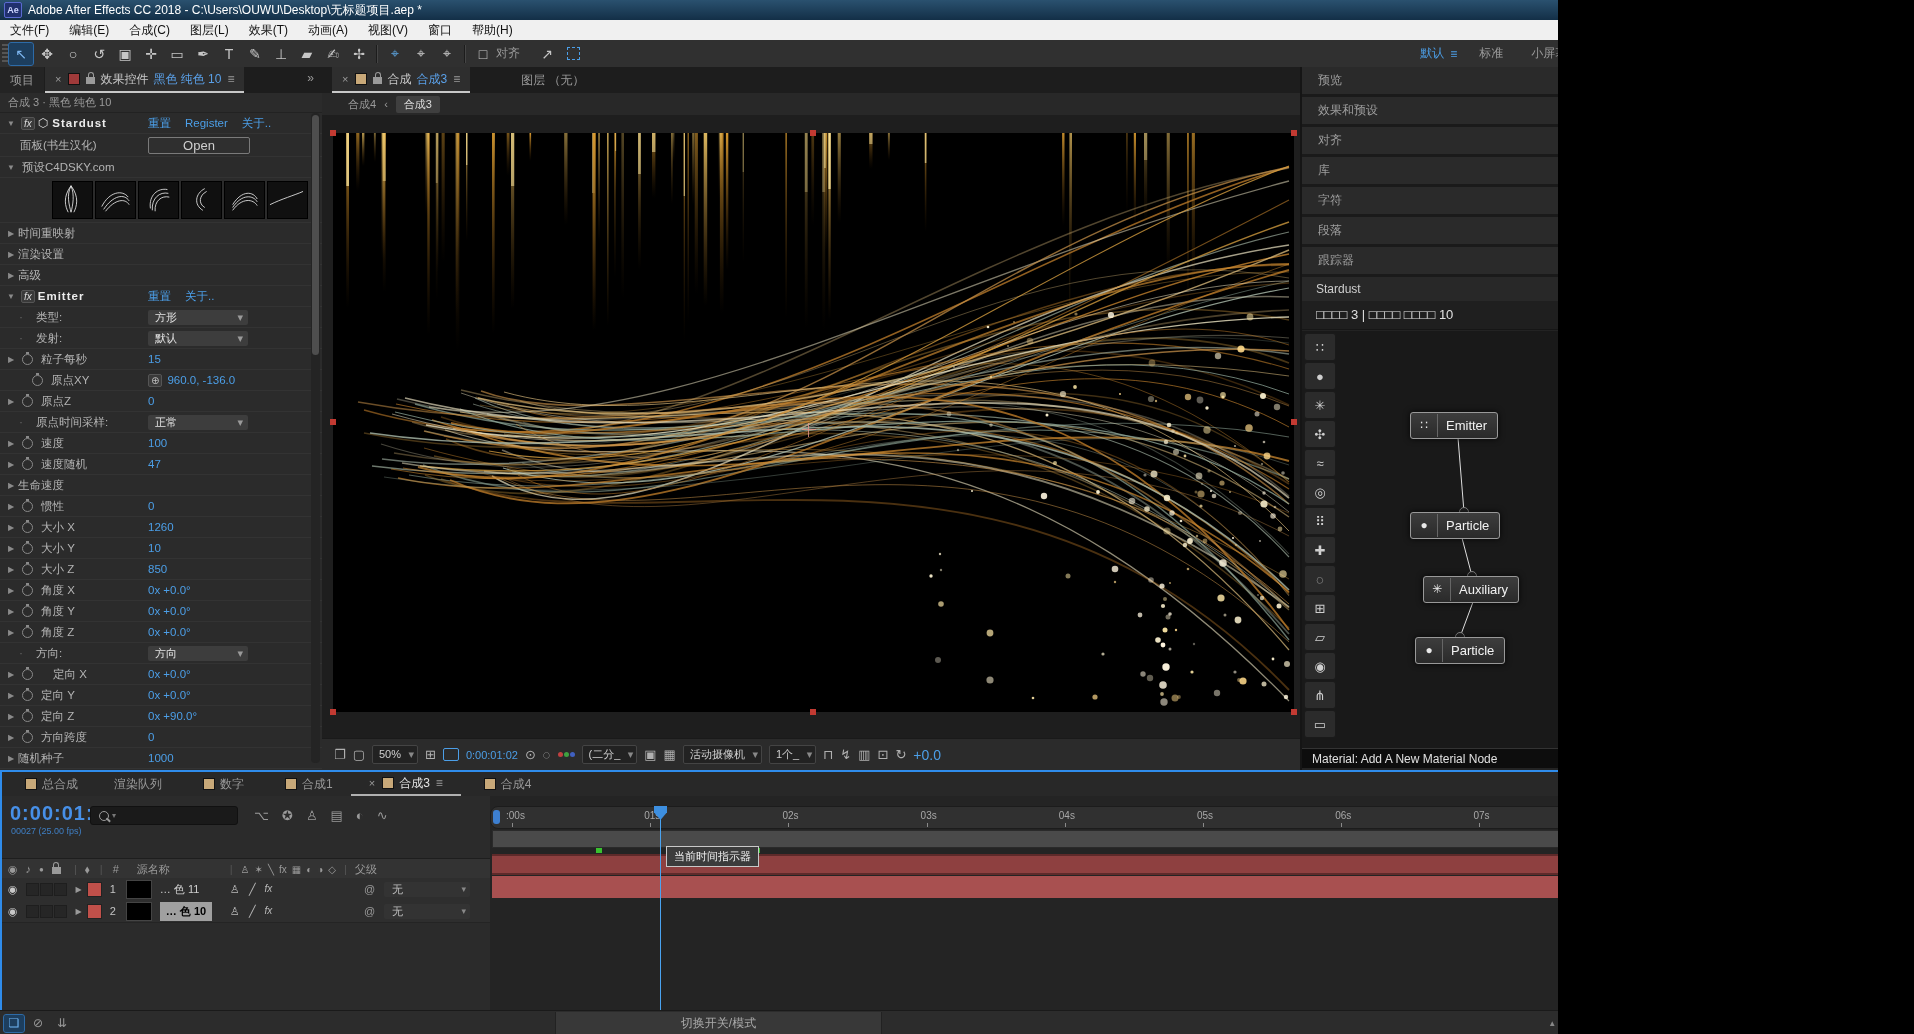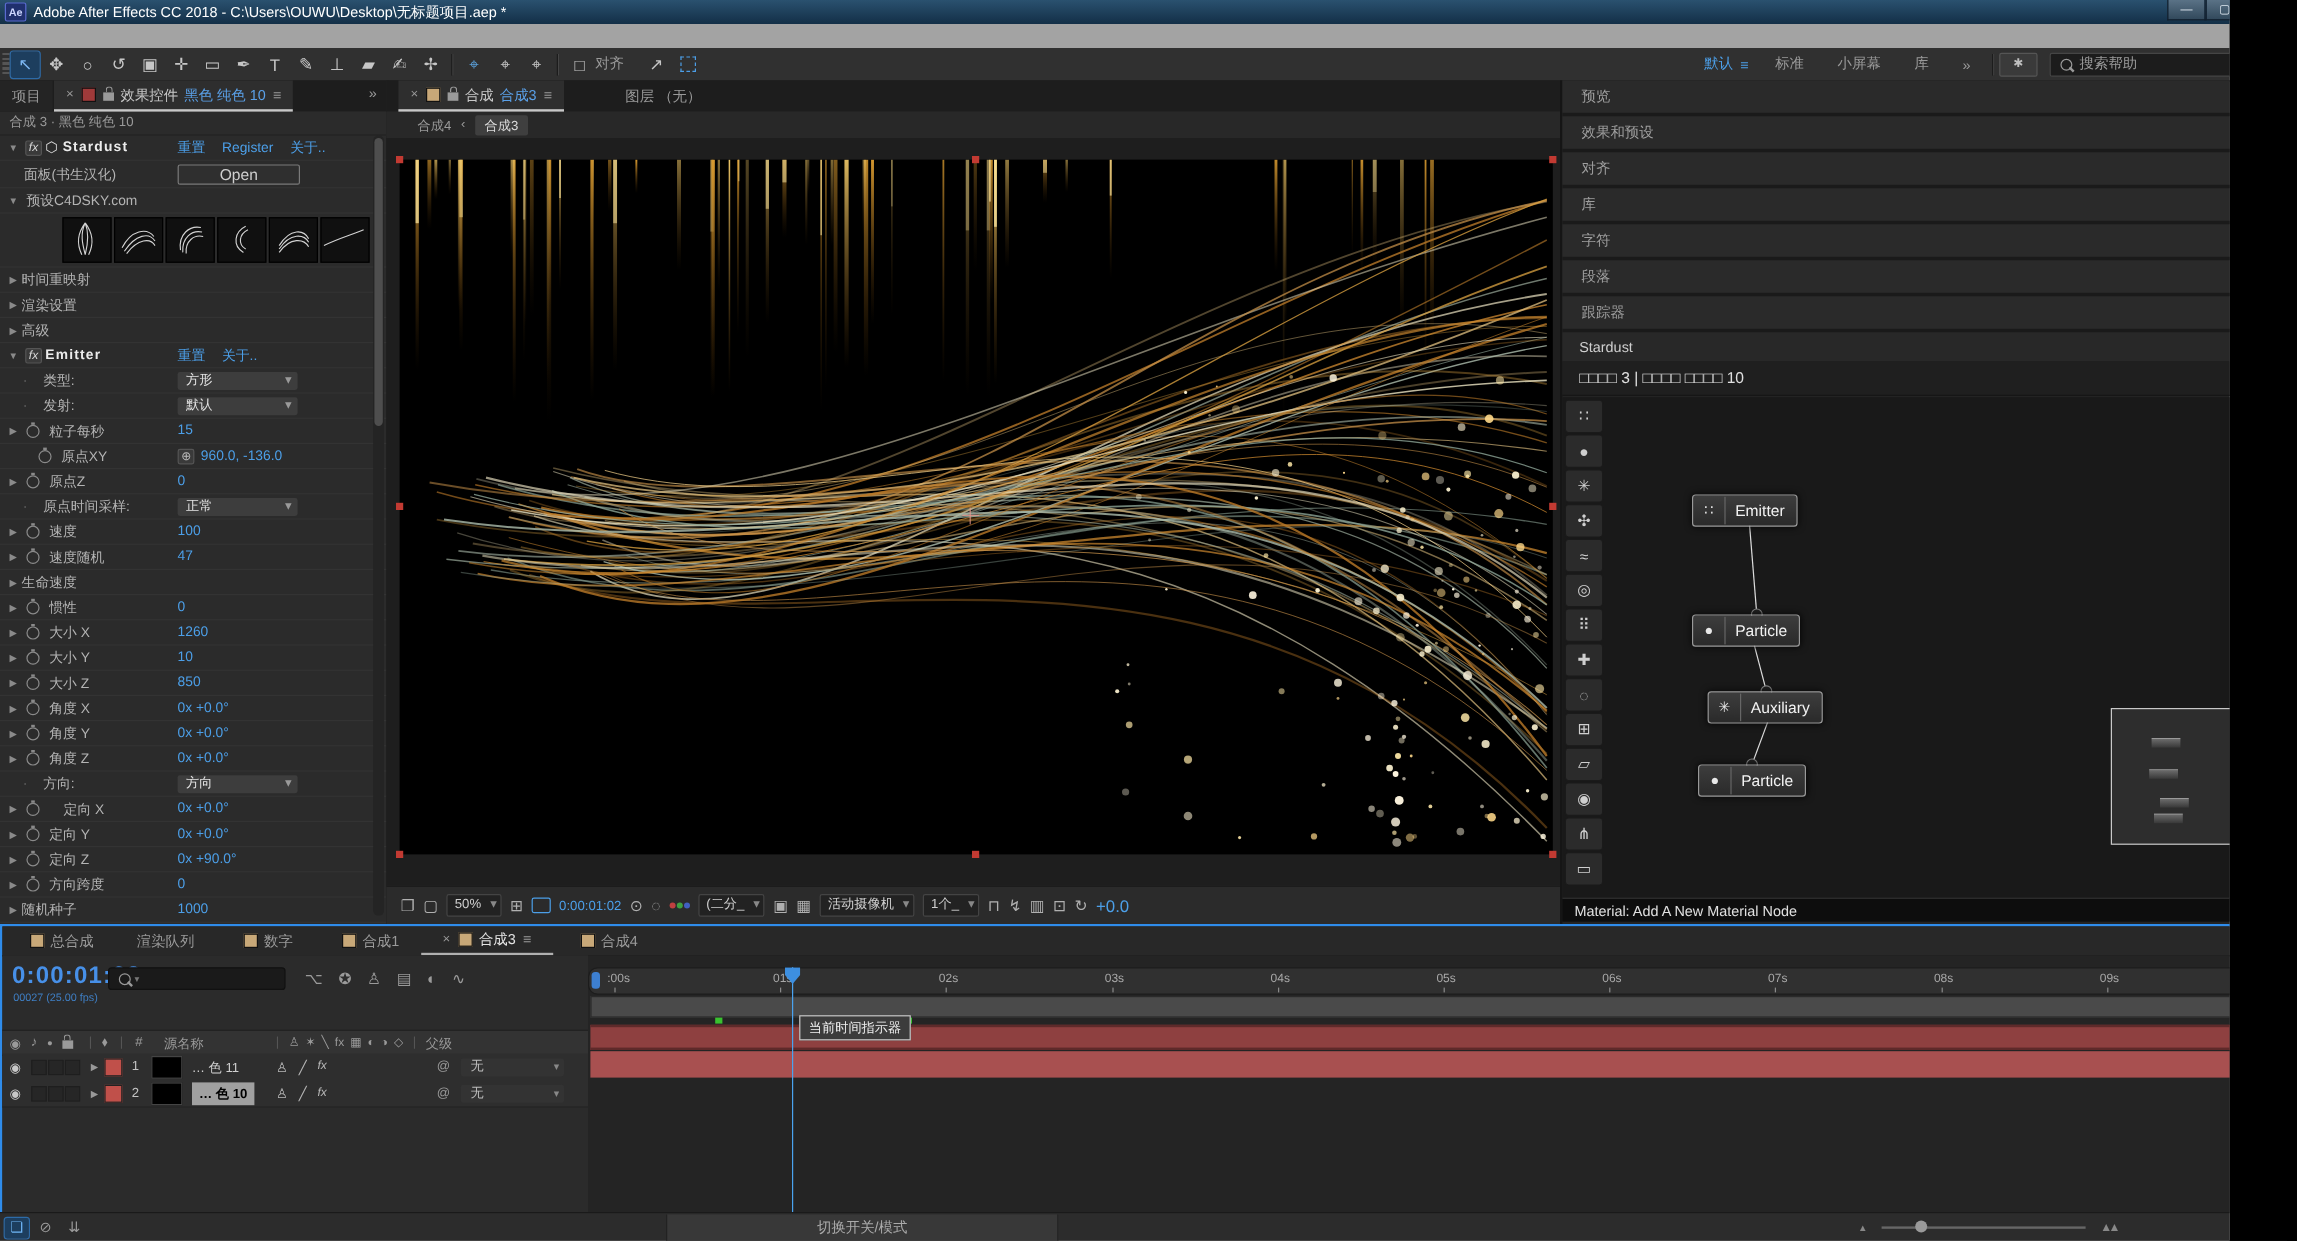--- a/index.html
+++ b/index.html
@@ -1,16 +1,16 @@
 <!DOCTYPE html>
 <html><head>
 <meta charset="utf-8">
 <style>
   html,body{margin:0;padding:0;background:#000;}
-  #root{position:relative;width:1858px;height:1034px;overflow:hidden;background:#a3a3a3;
+  #root{position:relative;width:1558px;height:1034px;overflow:hidden;background:#ec4899;
         font-family:"Liberation Sans","DejaVu Sans",sans-serif;font-size:12px;color:#bfbfbf;
         -webkit-font-smoothing:antialiased;}
   .abs{position:absolute;}
   
   .titlebar{left:0;top:0;width:1914px;height:20px;background:linear-gradient(#2a516f,#132f47);
             display:flex;align-items:center;color:#fff;font-size:12px;}
   .ae-badge{width:16px;height:14px;margin:0 6px 0 4px;background:#20306e;border:1px solid #5a6ad0;
             color:#cdd6ff;font-size:9px;font-weight:bold;display:flex;align-items:center;justify-content:center;border-radius:2px;}
   .winbtns{margin-left:auto;display:flex;height:100%;align-items:flex-start;}
   .winbtn{width:30px;height:16px;display:flex;align-items:center;justify-content:center;font-size:10px;
@@ -150,20 +150,31 @@
 
 <div id="root">
     <div class="abs titlebar">
       <div class="ae-badge">Ae</div>
       <div>Adobe After Effects CC 2018 - C:\Users\OUWU\Desktop\无标题项目.aep *</div>
       <div class="winbtns">
         <div class="winbtn">—</div>
         <div class="winbtn">▢</div>
         <div class="winbtn close">✕</div>
       </div>
+    </div>
+    <div class="abs menubar">
+      <div class="menu-item">文件(F)</div>
+      <div class="menu-item">编辑(E)</div>
+      <div class="menu-item">合成(C)</div>
+      <div class="menu-item">图层(L)</div>
+      <div class="menu-item">效果(T)</div>
+      <div class="menu-item">动画(A)</div>
+      <div class="menu-item">视图(V)</div>
+      <div class="menu-item">窗口</div>
+      <div class="menu-item">帮助(H)</div>
     </div>
     <div class="abs toolbar">
       <div class="grip"></div>
       <div class="tool active">↖</div>
       <div class="tool">✥</div>
       <div class="tool">○</div>
       <div class="tool">↺</div>
       <div class="tool">▣</div>
       <div class="tool">✛</div>
       <div class="tool">▭</div>

